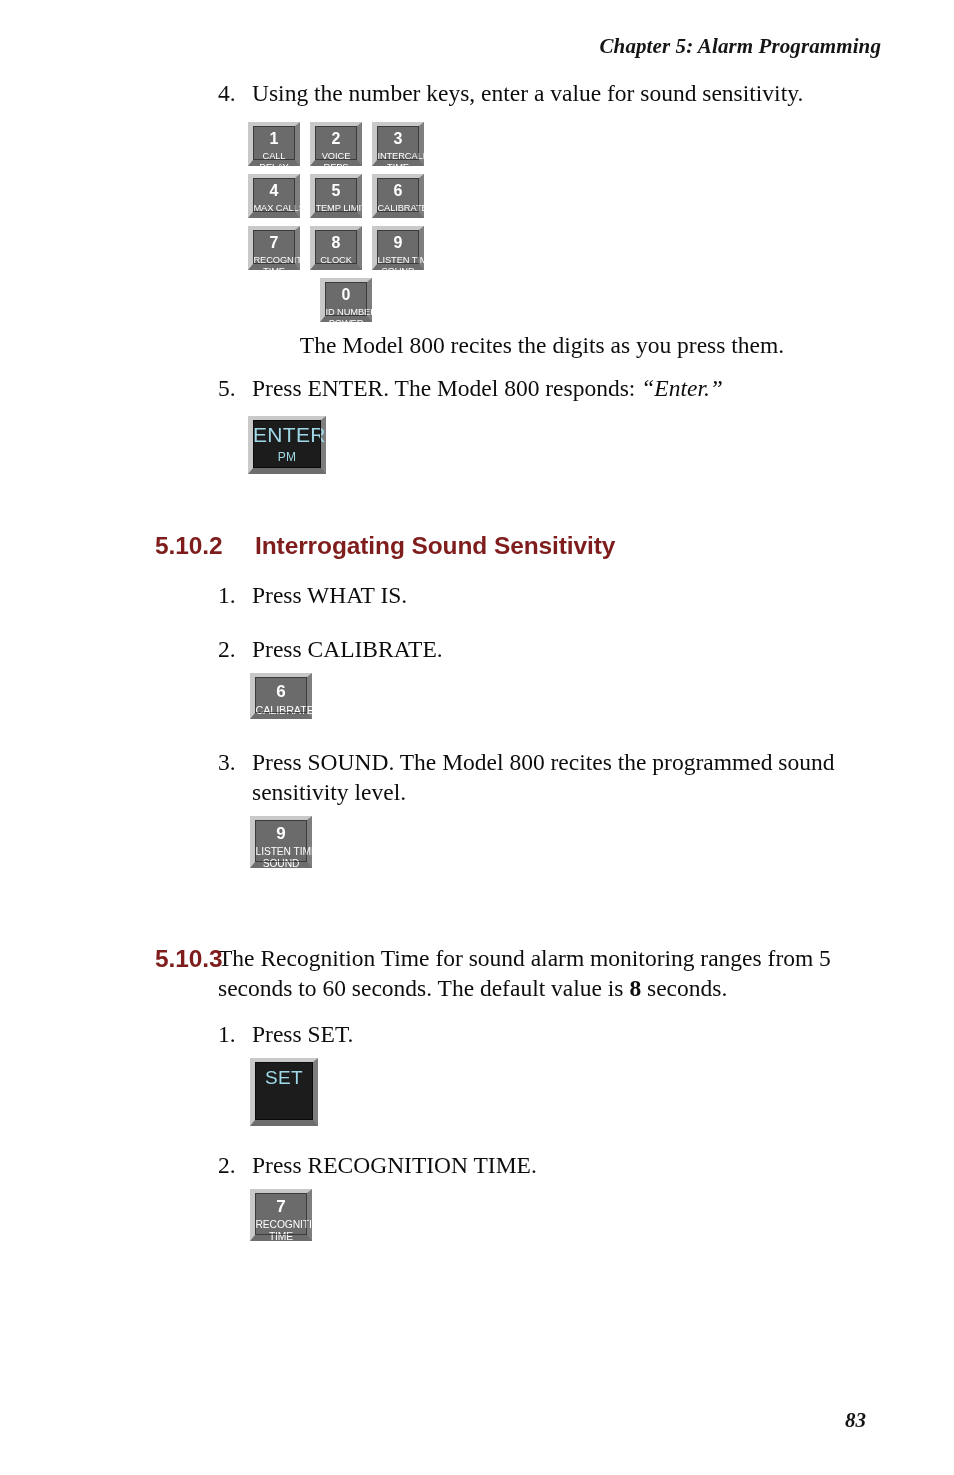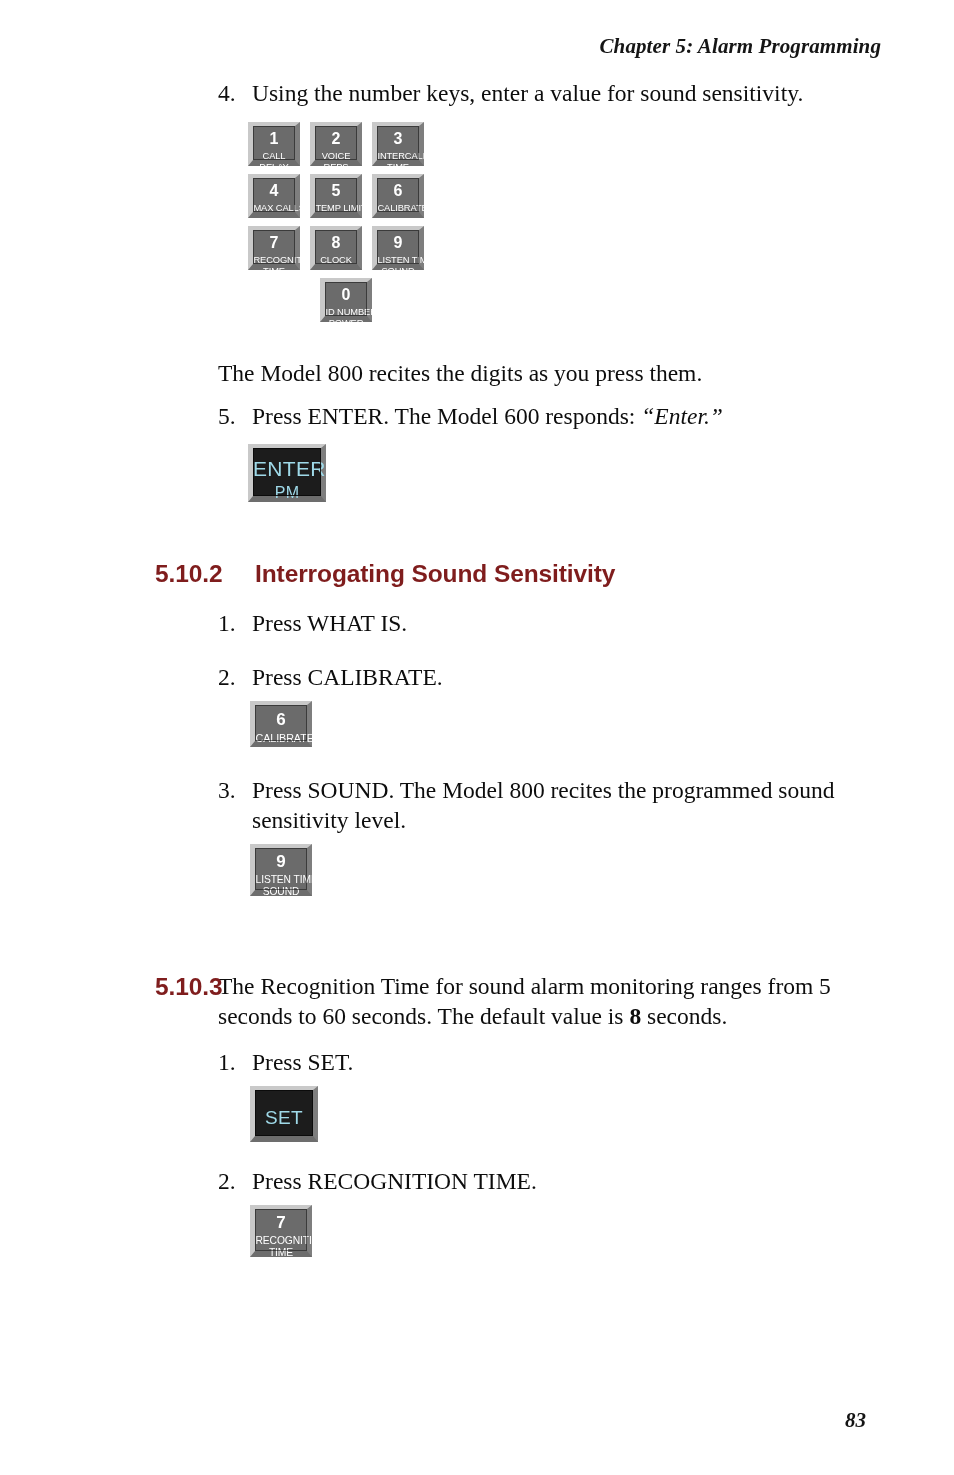--- a/index.html
+++ b/index.html
@@ -150,42 +150,42 @@
   .darkkey .dlbl {
     display: block;
     font-family: "Liberation Sans", "DejaVu Sans", sans-serif;
     font-size: 21px;
     letter-spacing: 0.3px;
     color: #9fd9e8;
   }
   .darkkey .dsub {
     display: block;
     font-family: "Liberation Sans", "DejaVu Sans", sans-serif;
-    font-size: 16px;
+    font-size: 12px;
     letter-spacing: 0.3px;
     color: #9fd9e8;
     margin-top: 6px;
   }
 
   .key-enter {
     width: 78px;
     height: 58px;
-    padding-top: 10px;
+    padding-top: 4px;
   }
   .key-whatis {
     width: 68px;
     height: 52px;
     padding-top: 9px;
   }
   .key-whatis .dlbl { font-size: 17px; }
   .key-whatis .dsub { font-size: 17px; margin-top: 1px; }
   .key-set {
     width: 68px;
-    height: 56px;
-    padding-top: 18px;
+    height: 68px;
+    padding-top: 6px;
   }
   .key-set .dlbl { font-size: 19px; }
 
   
   .key-solo {
     width: 62px;
     height: 46px;
     padding-top: 6px;
   }
   .key-solo .digit { font-size: 17px; margin-bottom: 4px; }
@@ -294,24 +294,24 @@
       </div>
       <div class="keypad-row-zero">
         <span class="key numkey">
           <span class="digit">0</span>
           <span class="lbl">ID NUMBER</span>
           <span class="lbl">POWER</span>
         </span>
       </div>
     </div>
 
-    <div class="para" style="margin-top:28px;">The Model 800 recites the digits as you press them.</div>
+    <div class="para" style="text-align:center;">The Model 800 recites the digits as you press them.</div>
 
     <div class="step" style="margin-top:13px;">
-      <span class="num">5.</span><span>Press ENTER.  The Model 600 responds: </span><span class="ital">“Enter.”</span>
+      <span class="num">5.</span><span>Press ENTER.  The Model 800 responds: </span><span class="ital">“Enter.”</span>
     </div>
 
     <div class="keyblock" style="margin-top:12px;">
       <span class="key darkkey key-enter">
         <span class="dlbl">ENTER</span>
         <span class="dsub">PM</span>
       </span>
     </div>
 
     <div class="section-heading" style="margin-top:56px;">

